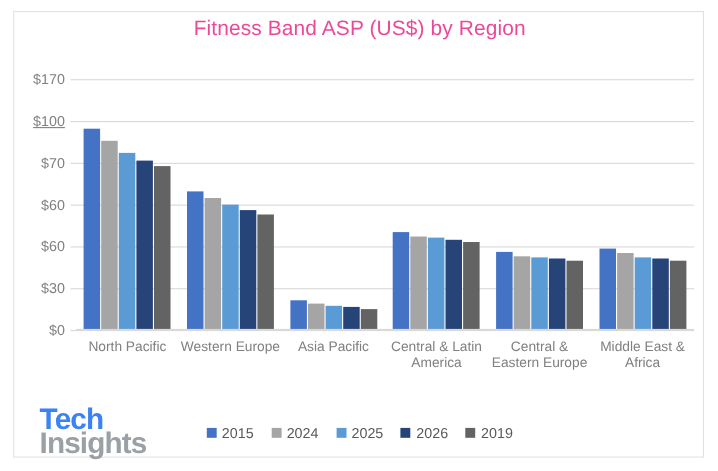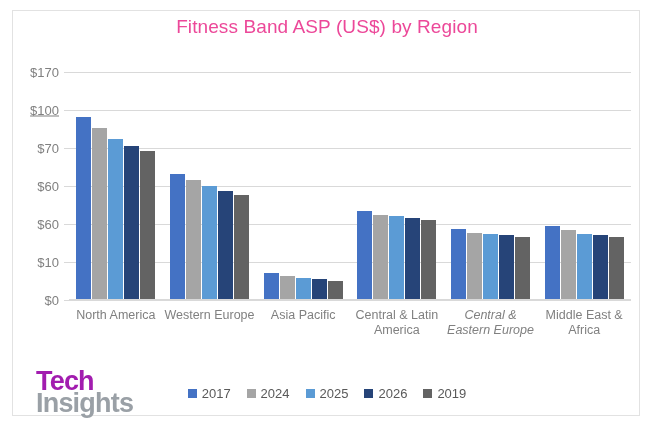--- a/index.html
+++ b/index.html
@@ -133,21 +133,21 @@
     left: 23px;
     top: 358px;
     width: 130px;
     line-height: 0.92;
     font-family: "Liberation Sans", sans-serif;
   }
   #logo .logo-tech {
     display: block;
     font-size: 27px;
     font-weight: bold;
-    color: #a21caf;
+    color: #3b82f6;
     letter-spacing: -0.8px;
   }
   #logo .logo-insights {
     display: block;
     font-size: 27px;
     font-weight: bold;
     color: #9aa0a6;
     letter-spacing: -0.8px;
     margin-top: -3px;
   }
@@ -231,37 +231,37 @@
       </div>
       <div class="axis-baseline"></div>
     </div>
 
   <div id="ytick-labels">
       <div class="ytick-label" style="top: 61px; left: 0px; width: 46px;">$170</div>
       <div class="ytick-label" style="top: 99px; left: 0px; width: 46px; text-decoration: underline;">$100</div>
       <div class="ytick-label" style="top: 137px; left: 0px; width: 46px;">$70</div>
       <div class="ytick-label" style="top: 175px; left: 0px; width: 46px;">$60</div>
       <div class="ytick-label" style="top: 213px; left: 0px; width: 46px;">$60</div>
-      <div class="ytick-label" style="top: 251px; left: 0px; width: 46px;">$10</div>
+      <div class="ytick-label" style="top: 251px; left: 0px; width: 46px;">$30</div>
       <div class="ytick-label" style="top: 289px; left: 0px; width: 46px;">$0</div>
     </div>
 
   <div id="cat-labels">
-      <div class="cat-label" style="left: 56px; width: 93.6667px; top: 297px;">North America</div>
+      <div class="cat-label" style="left: 56px; width: 93.6667px; top: 297px;">North Pacific</div>
       <div class="cat-label" style="left: 149.667px; width: 93.6667px; top: 297px;">Western Europe</div>
       <div class="cat-label" style="left: 243.333px; width: 93.6667px; top: 297px;">Asia Pacific</div>
       <div class="cat-label" style="left: 337px; width: 93.6667px; top: 297px;">Central &amp; Latin America</div>
-      <div class="cat-label" style="left: 430.667px; width: 93.6667px; top: 297px; font-style: italic;">Central &amp; Eastern Europe</div>
+      <div class="cat-label" style="left: 430.667px; width: 93.6667px; top: 297px;">Central &amp; Eastern Europe</div>
       <div class="cat-label" style="left: 524.333px; width: 93.6667px; top: 297px;">Middle East &amp; Africa</div>
     </div>
 
   <div id="legend">
       <div class="legend-item">
         <span class="legend-swatch" style="background: rgb(68, 114, 196);"></span>
-        <span class="legend-label">2017</span>
+        <span class="legend-label">2015</span>
       </div>
       <div class="legend-item">
         <span class="legend-swatch" style="background: rgb(165, 165, 165);"></span>
         <span class="legend-label">2024</span>
       </div>
       <div class="legend-item">
         <span class="legend-swatch" style="background: rgb(91, 155, 213);"></span>
         <span class="legend-label">2025</span>
       </div>
       <div class="legend-item">

